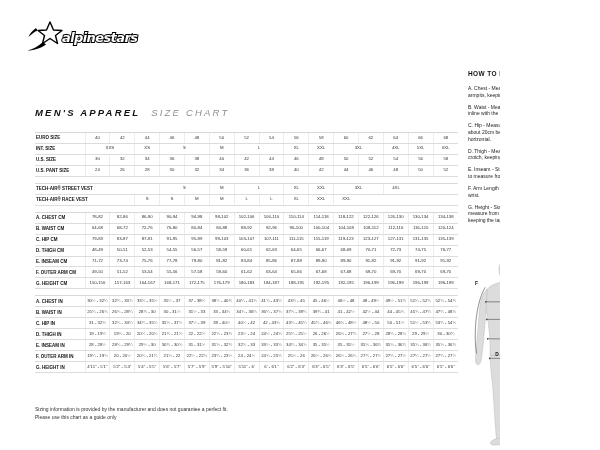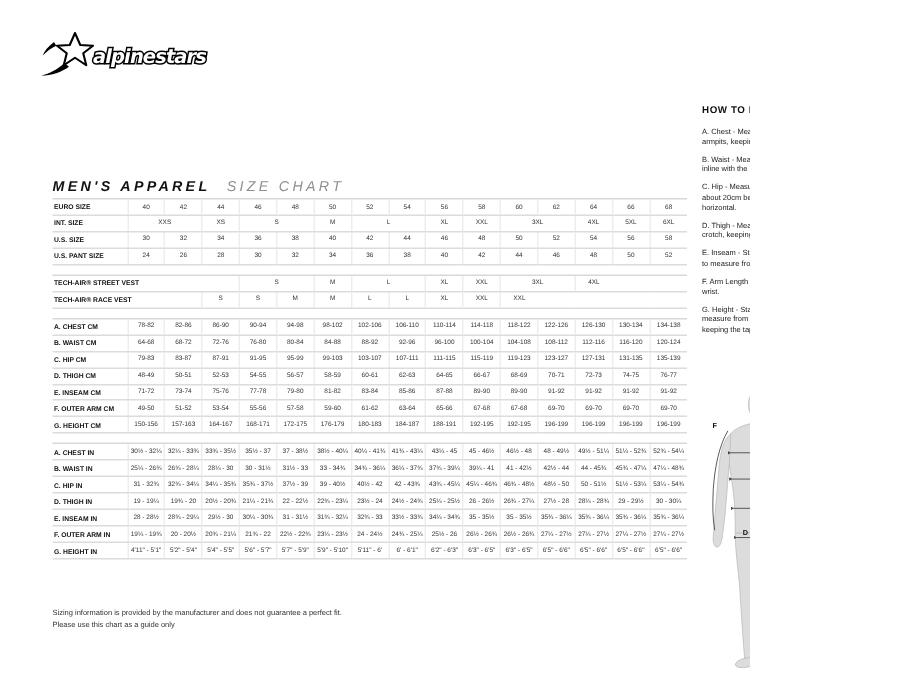--- a/index.html
+++ b/index.html
@@ -3,21 +3,21 @@
 <meta charset="utf-8">
 <style>
   html,body{margin:0;padding:0;background:#fff;}
   #page{position:relative;width:500px;height:450px;background:#fff;overflow:hidden;
         font-family:"Liberation Sans","DejaVu Sans",sans-serif;color:#111;}
 
   
   #logo{position:absolute;left:26px;top:20px;}
 
   
-  #title{position:absolute;left:35px;top:107px;font-style:italic;font-size:9.5px;letter-spacing:2.2px;white-space:nowrap;margin-top:12px;}
+  #title{position:absolute;left:35px;top:107px;font-style:italic;font-size:9.5px;letter-spacing:2.2px;white-space:nowrap;}
   #title .t1{font-weight:800;color:#111;}
   #title .t2{font-weight:300;color:#8f8f8f;margin-left:6px;}
 
   
   #table-wrap{position:absolute;left:35px;top:132px;width:423px;}
   table.size{width:423px;border-collapse:collapse;table-layout:fixed;}
   table.size th{width:50px;text-align:left;font-size:4.5px;font-weight:bold;color:#111;
       white-space:nowrap;padding:2.4px 0 2.4px 1px;line-height:1.15;}
   table.size td{font-size:4.3px;color:#333;text-align:center;white-space:nowrap;overflow:hidden;
       padding:2.4px 0;line-height:1.15;border-left:1px solid #ededed;}

